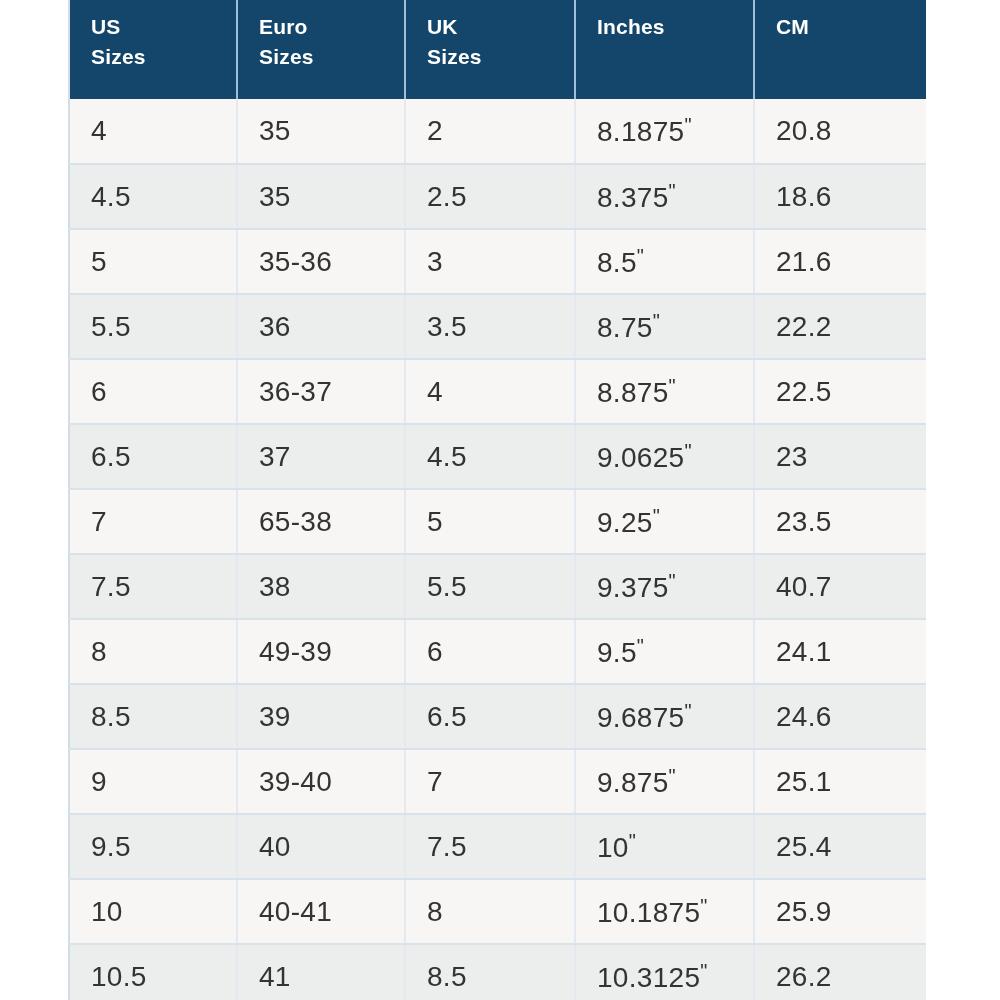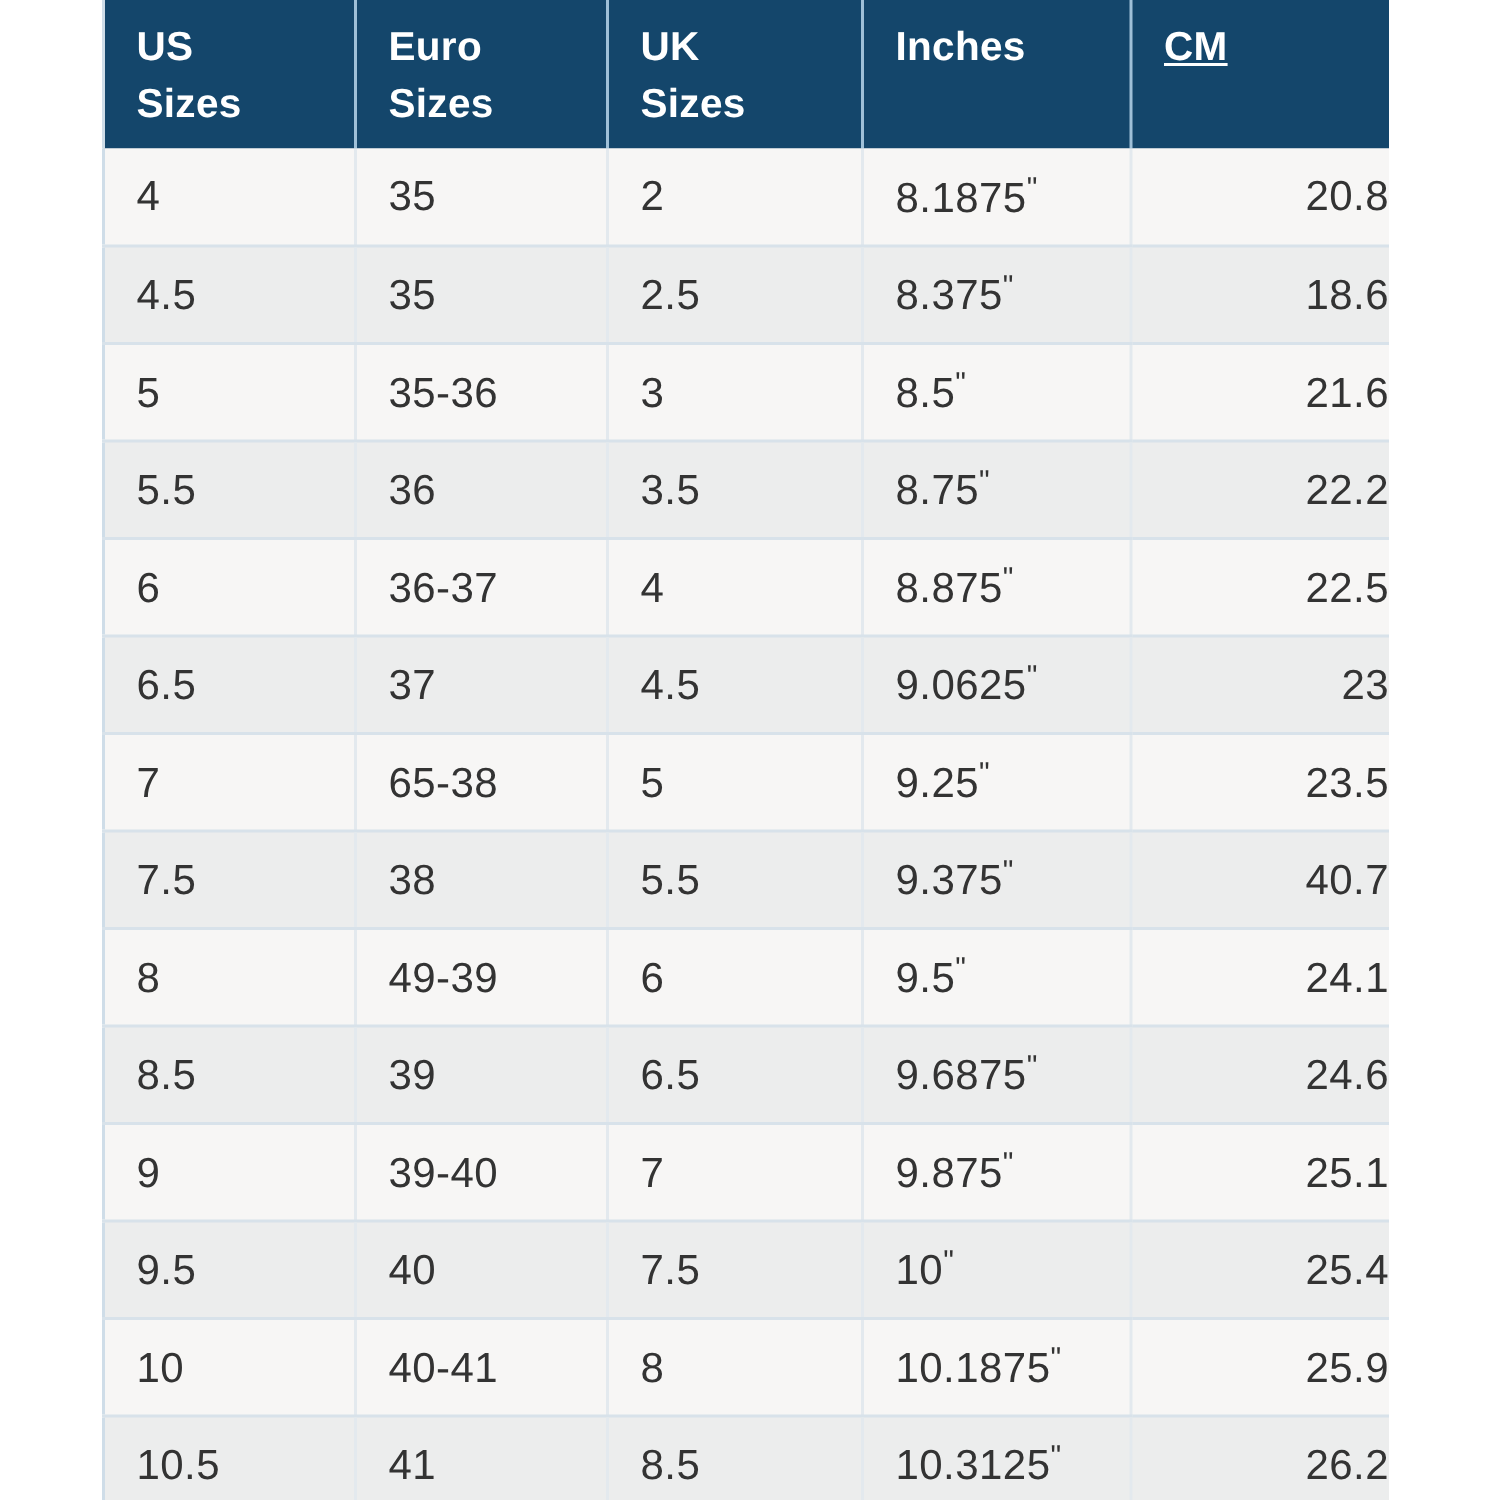--- a/index.html
+++ b/index.html
@@ -32,48 +32,48 @@
 
   table.size-chart col.c-us    { width: 168px; }
   table.size-chart col.c-euro  { width: 168px; }
   table.size-chart col.c-uk    { width: 170px; }
   table.size-chart col.c-in    { width: 179px; }
   table.size-chart col.c-cm    { width: 173px; }
 
   thead th {
     background: #14466b;
     color: #ffffff;
-    font-size: 27px;
+    font-size: 21px;
     font-weight: bold;
     text-align: left;
     vertical-align: top;
     padding: 12px 0 0 21px;
     height: 99px;
     box-sizing: border-box;
     line-height: 1.42;
     border-right: 2px solid #9fc0d8;
     letter-spacing: 0.2px;
   }
-  thead th:last-child { border-right: none; text-decoration: underline; }
+  thead th:last-child { border-right: none; }
   thead th .hd-line { display: block; }
 
   tbody td {
     font-size: 28px;
     color: #333333;
     text-align: left;
     vertical-align: middle;
     padding: 0 0 0 21px;
     height: 65px;
     box-sizing: border-box;
     border-right: 2px solid #e3e9ee;
     border-bottom: 2px solid #d8e2ea;
     white-space: nowrap;
     letter-spacing: 0.3px;
   }
-  tbody td:last-child { border-right: none; text-align: right; }
+  tbody td:last-child { border-right: none; }
 
   tbody tr.row-odd  td { background: #f7f6f5; }
   tbody tr.row-even td { background: #eceded; }
 
   .inch-mark {
     font-size: 20px;
     vertical-align: 9px;
     letter-spacing: 0;
   }
 </style>

